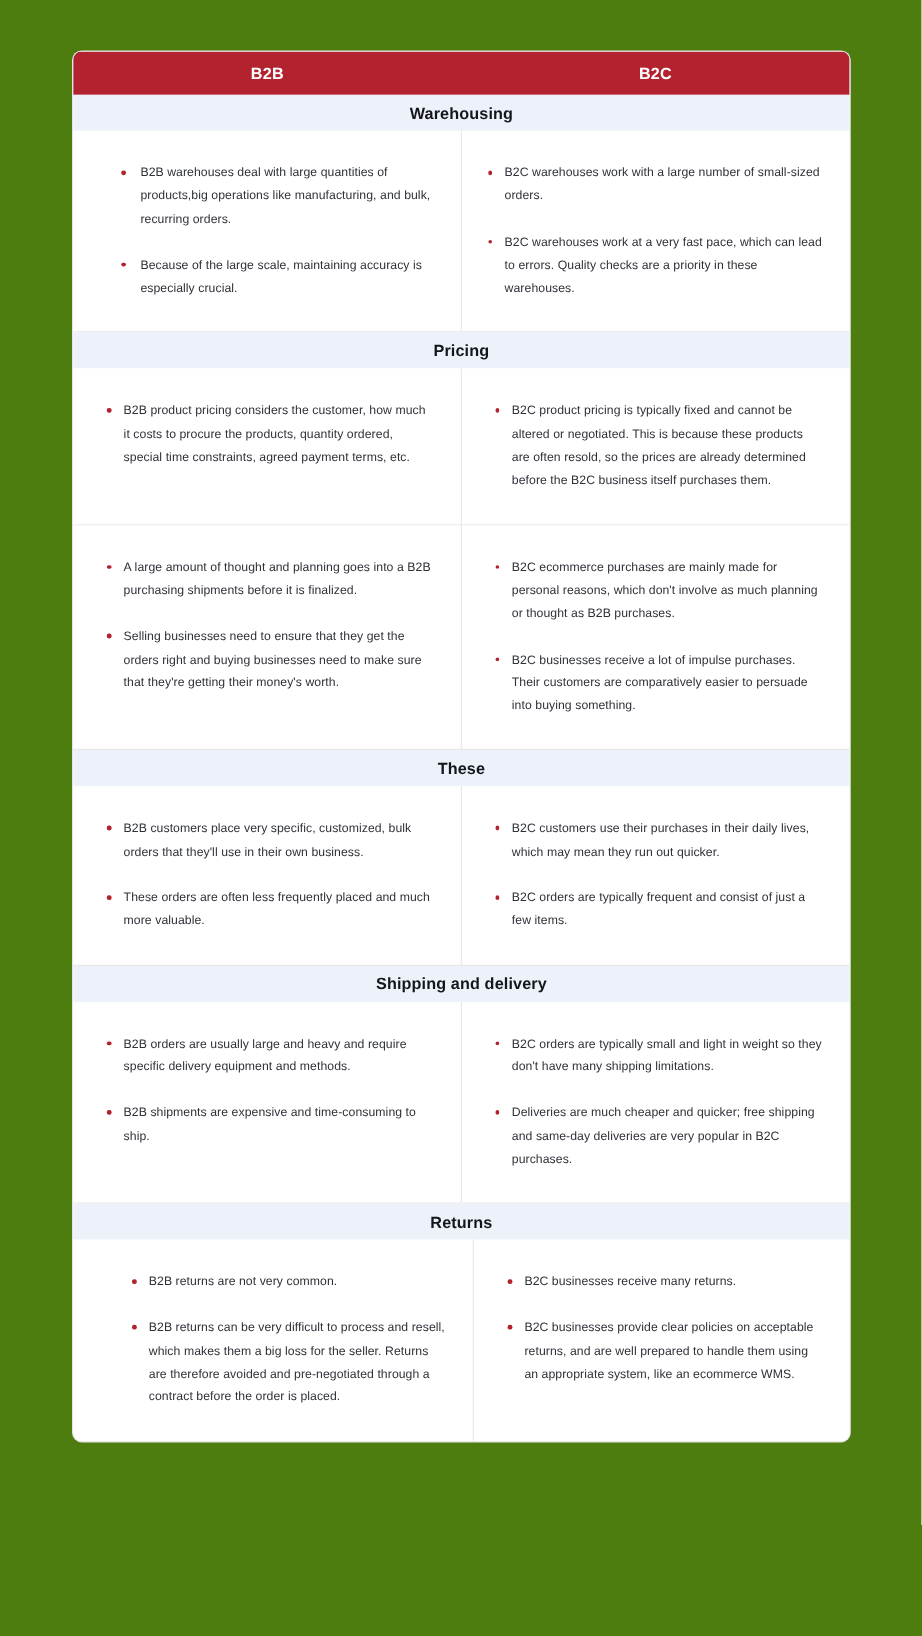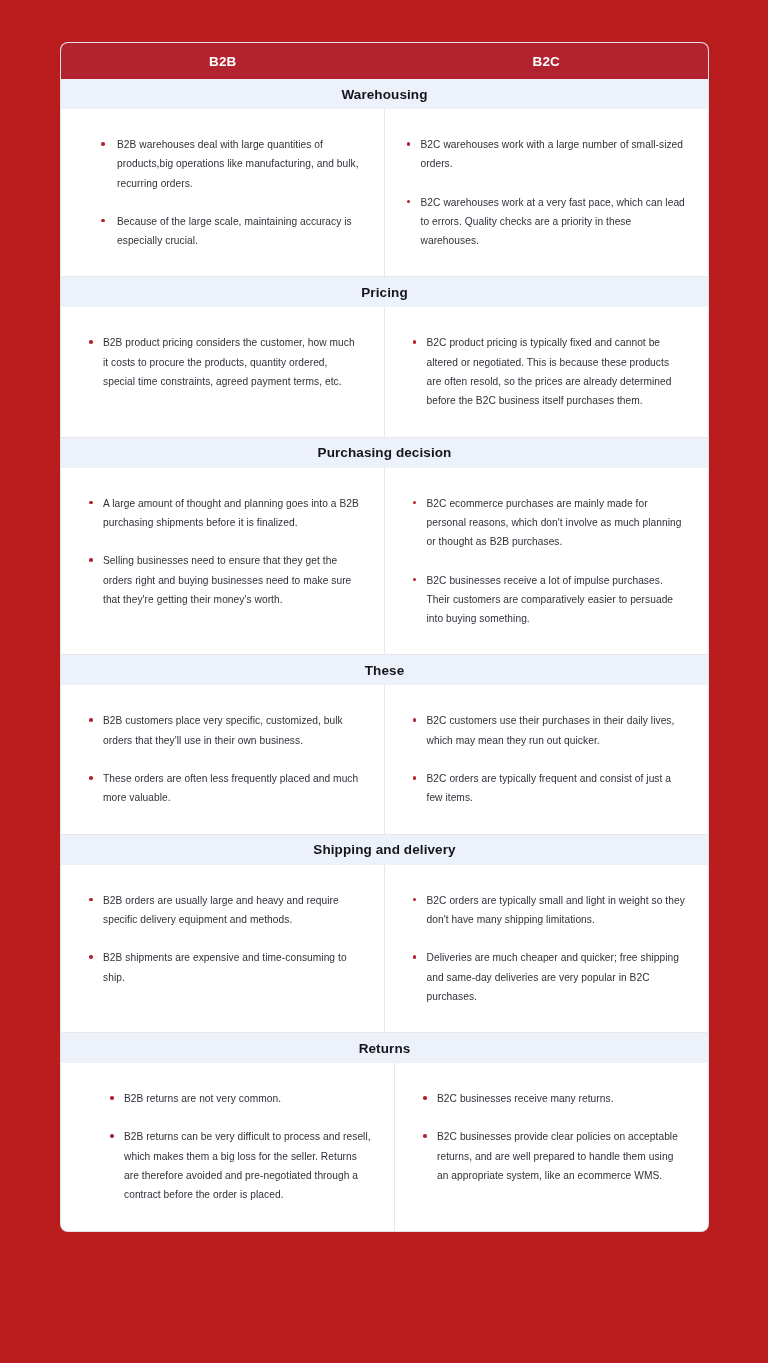--- a/index.html
+++ b/index.html
@@ -9,21 +9,21 @@
     height: 1363px;
     background: #fcf2ec;
     font-family: "Liberation Sans", sans-serif;
     -webkit-font-smoothing: antialiased;
   }
 
   .page {
     position: relative;
     width: 768px;
     height: 1363px;
-    background: #b91c1c;
+    background: #4d7c0f;
     overflow: hidden;
   }
 
   .table-wrap {
     position: absolute;
     left: 61px;
     top: 43px;
     width: 647px;
     border-radius: 7px;
     overflow: hidden;
@@ -143,23 +143,20 @@
             <ul class="bullets">
               <li><span class="dot"></span><span>B2B product pricing considers the customer, how much it costs to procure the products, quantity ordered, special time constraints, agreed payment terms, etc.</span></li>
             </ul>
           </div>
           <div class="cell right">
             <ul class="bullets">
               <li><span class="dot"></span><span>B2C product pricing is typically fixed and cannot be altered or negotiated. This is because these products are often resold, so the prices are already determined before the B2C business itself purchases them.</span></li>
             </ul>
           </div>
         </div>
-        <div class="section-band">
-          <span class="section-title">Purchasing decision</span>
-        </div>
         <div class="row">
           <div class="cell left">
             <ul class="bullets">
               <li><span class="dot"></span><span>A large amount of thought and planning goes into a B2B purchasing shipments before it is finalized.</span></li>
               <li><span class="dot"></span><span>Selling businesses need to ensure that they get the orders right and buying businesses need to make sure that they're getting their money's worth.</span></li>
             </ul>
           </div>
           <div class="cell right">
             <ul class="bullets">
               <li><span class="dot"></span><span>B2C ecommerce purchases are mainly made for personal reasons, which don't involve as much planning or thought as B2B purchases.</span></li>

